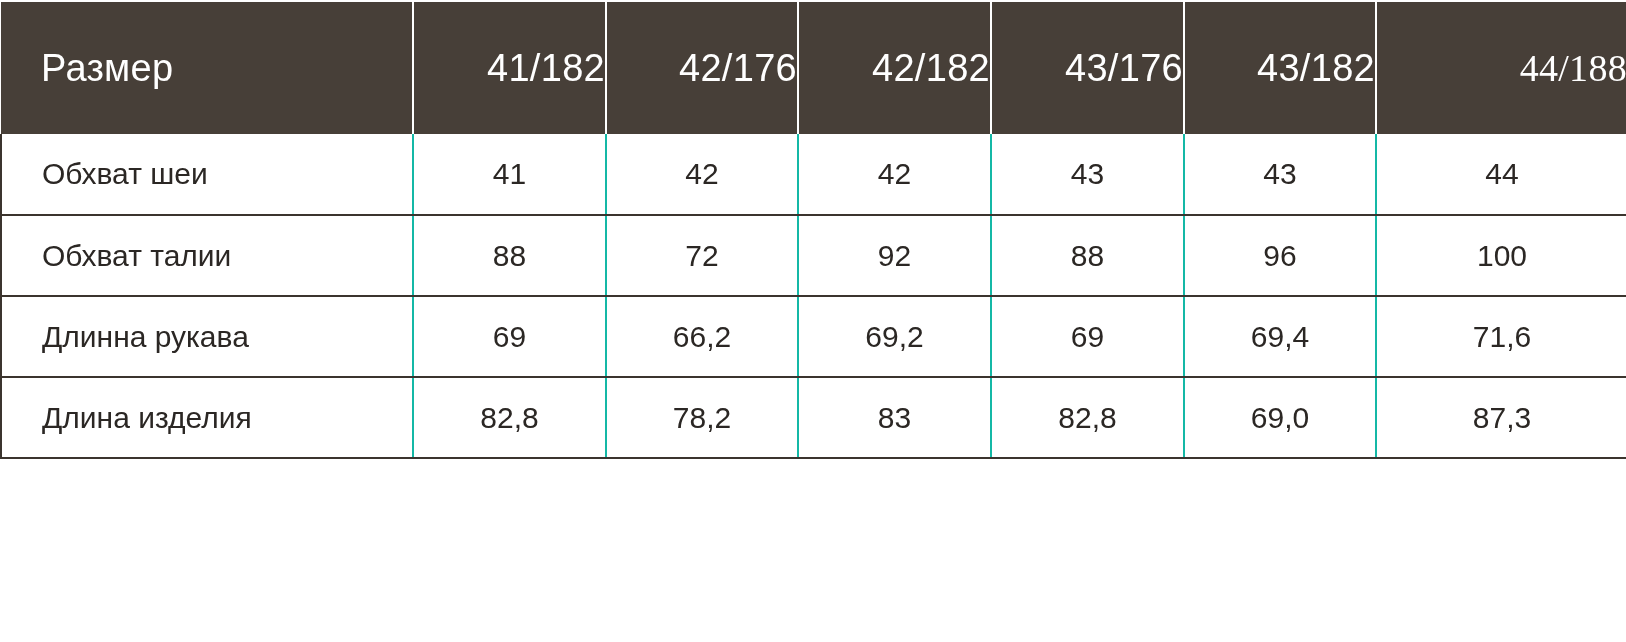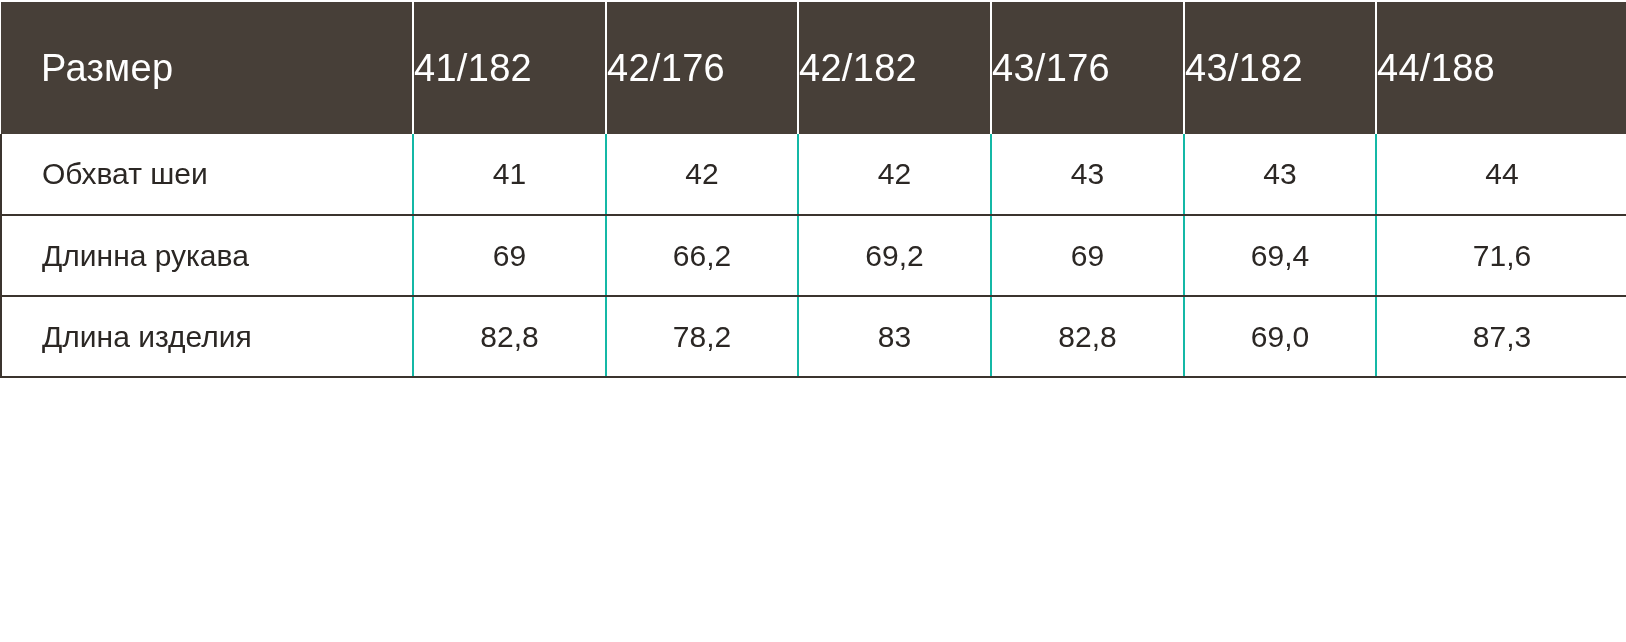--- a/index.html
+++ b/index.html
@@ -29,29 +29,30 @@
   
   table.size-table thead tr {
     height: 133px;
   }
   table.size-table thead th {
     background: #473F38;
     color: #ffffff;
     font-weight: 300;
     font-size: 38px;
     letter-spacing: 0.3px;
-    text-align: left;
+    text-align: right;
     vertical-align: middle;
     border-right: 2px solid #ffffff;
     border-top: 2px solid #ffffff;
     padding: 0;
     box-sizing: border-box;
   }
   table.size-table thead th:last-child {
     border-right: none;
+    font-family: Liberation Serif, serif;
   }
   table.size-table thead th.label-col {
     text-align: left;
     padding-left: 40px;
     font-size: 38px;
   }
   
   table.size-table tbody tr {
     height: 81px;
   }
@@ -109,20 +110,29 @@
       <tr>
         <td class="label-col">Обхват шеи</td>
         <td>41</td>
         <td>42</td>
         <td>42</td>
         <td>43</td>
         <td>43</td>
         <td>44</td>
       </tr>
       <tr>
+        <td class="label-col">Обхват талии</td>
+        <td>88</td>
+        <td>72</td>
+        <td>92</td>
+        <td>88</td>
+        <td>96</td>
+        <td>100</td>
+      </tr>
+      <tr>
         <td class="label-col">Длинна рукава</td>
         <td>69</td>
         <td>66,2</td>
         <td>69,2</td>
         <td>69</td>
         <td>69,4</td>
         <td>71,6</td>
       </tr>
       <tr>
         <td class="label-col">Длина изделия</td>

